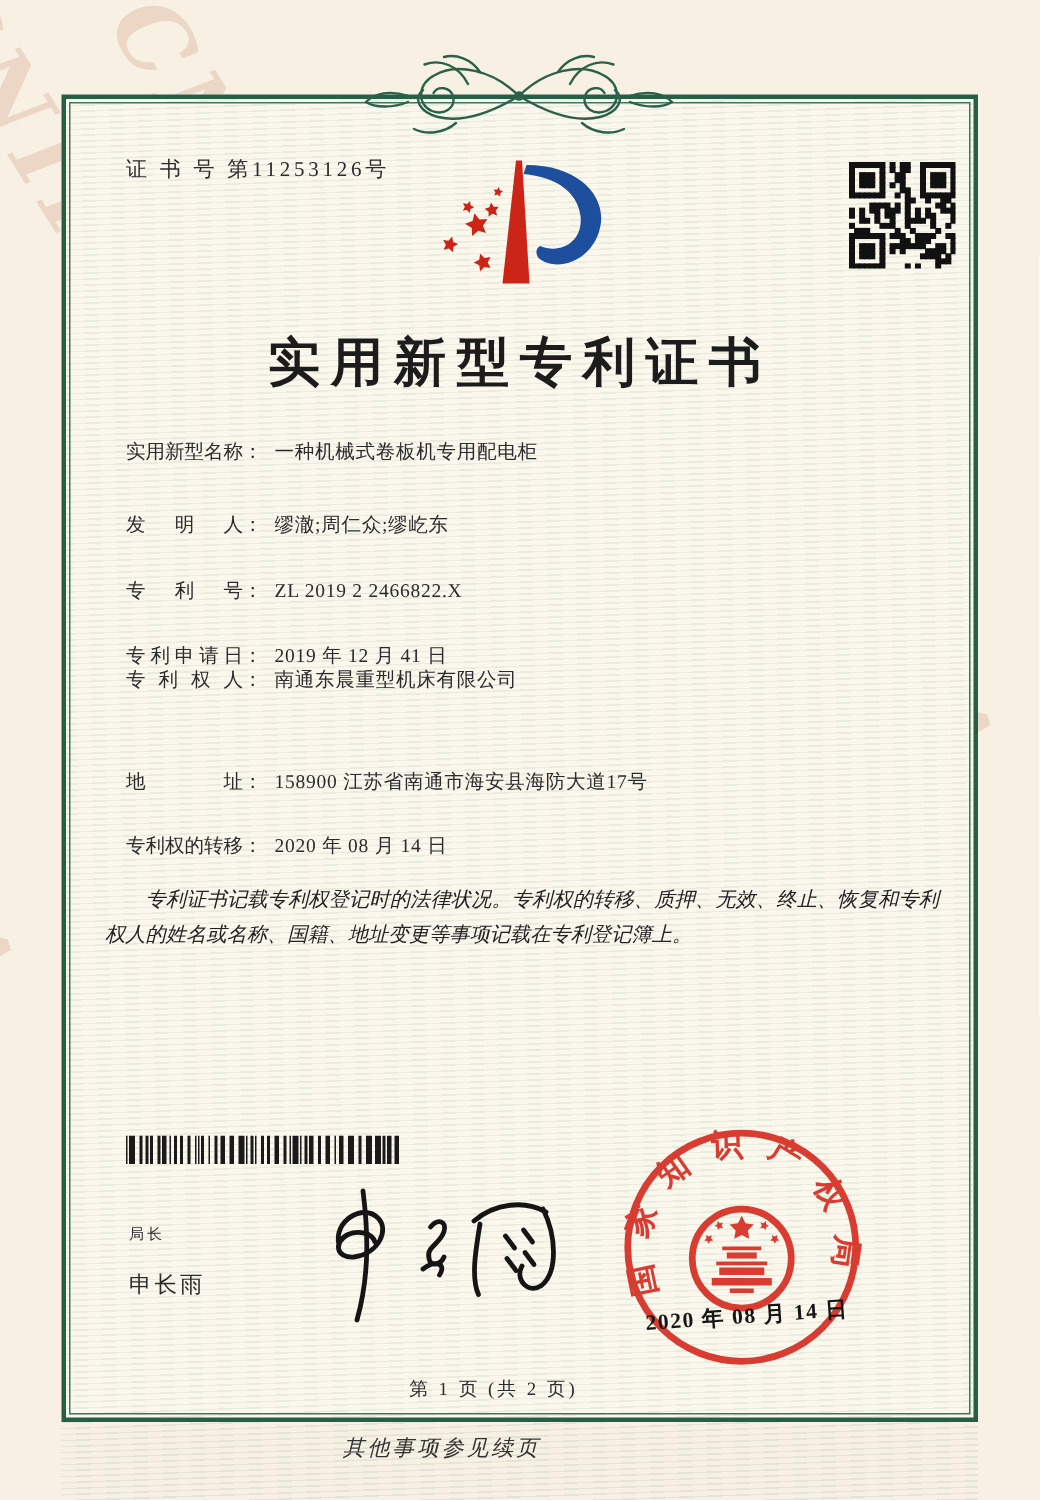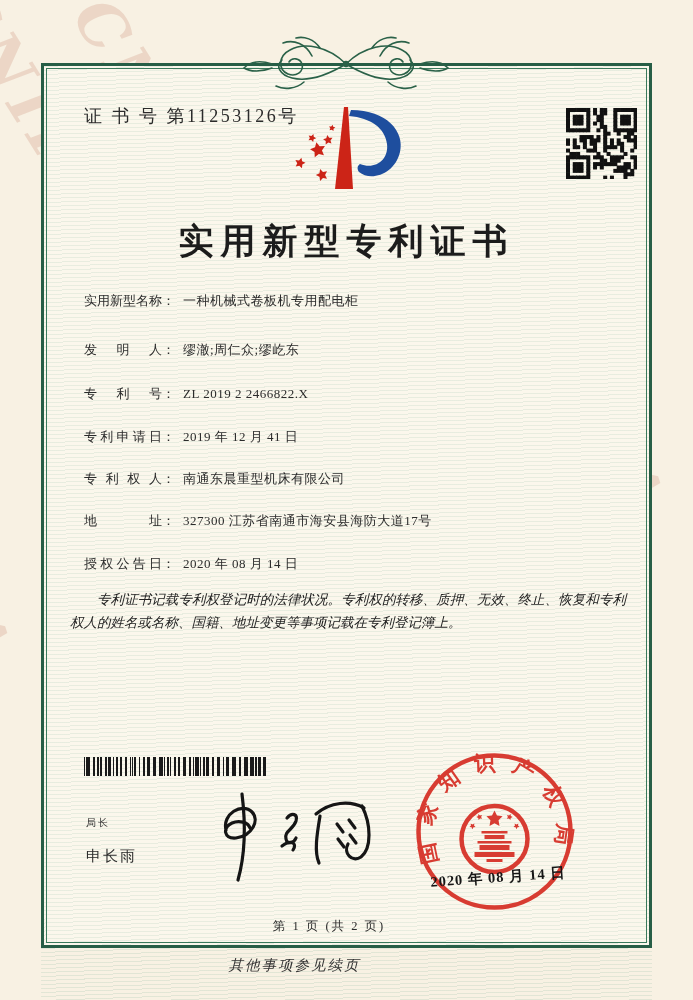--- a/index.html
+++ b/index.html
@@ -32,21 +32,21 @@
     background:repeating-linear-gradient(178deg, rgba(122,176,150,0.15) 0 1px, transparent 1px 4px);
   }
   .texture-strip{
     position:absolute; left:41px; top:948px; width:611px; height:52px; z-index:1;
     background:repeating-linear-gradient(178deg, rgba(122,176,150,0.18) 0 1px, transparent 1px 4px);
   }
   .ornament{position:absolute; left:216px; top:34px; z-index:3;}
   
   .cert-no{
     position:absolute; left:84px; top:104px; z-index:4;
-    font-size:18px; letter-spacing:2.5px;
+    font-size:14px; letter-spacing:2.5px;
   }
   .logo{position:absolute; left:283px; top:102px; z-index:4;}
   .qr{position:absolute; left:566px; top:108px; z-index:4;}
   .title{
     position:absolute; left:0; top:206px; width:693px; z-index:4;
     text-align:center; font-size:35px; font-weight:700; letter-spacing:7px;
     color:#1c1c1c;
     margin-top:12px;
   }
   
@@ -366,28 +366,28 @@
   </div>
   <div class="field-row" style="top:341px">
     <span class="field-label">发明人</span><span class="field-colon">：</span><span class="field-value">缪澈;周仁众;缪屹东</span>
   </div>
   <div class="field-row" style="top:385px">
     <span class="field-label">专利号</span><span class="field-colon">：</span><span class="field-value">ZL 2019 2 2466822.X</span>
   </div>
   <div class="field-row" style="top:428px">
     <span class="field-label">专利申请日</span><span class="field-colon">：</span><span class="field-value">2019 年 12 月 41 日</span>
   </div>
-  <div class="field-row" style="top:470px">
+  <div class="field-row" style="top:444px">
     <span class="field-label">专利权人</span><span class="field-colon">：</span><span class="field-value">南通东晨重型机床有限公司</span>
   </div>
   <div class="field-row" style="top:512px">
-    <span class="field-label">地址</span><span class="field-colon">：</span><span class="field-value">327300 江苏省南通市海安县海防大道17号</span>
+    <span class="field-label">地址</span><span class="field-colon">：</span><span class="field-value">158900 江苏省南通市海安县海防大道17号</span>
   </div>
   <div class="field-row" style="top:555px; width:520px;">
-    <span class="field-label">授权公告日</span><span class="field-colon">：</span><span class="field-value">2020 年 08 月 14 日</span>
+    <span class="field-label">专利权的转移</span><span class="field-colon">：</span><span class="field-value">2020 年 08 月 14 日</span>
   </div>
 
   <div class="body-text">
     <p>专利证书记载专利权登记时的法律状况。专利权的转移、质押、无效、终止、恢复和专利权人的姓名或名称、国籍、地址变更等事项记载在专利登记簿上。</p>
   </div>
 
   <svg class="barcode" id="barcode" width="186" height="19" viewBox="0 0 186 19">
       <rect x="0" y="0" width="1" height="19" fill="#1a1a1a"></rect>
       <rect x="2" y="0" width="4" height="19" fill="#1a1a1a"></rect>
       <rect x="9" y="0" width="2" height="19" fill="#1a1a1a"></rect>

